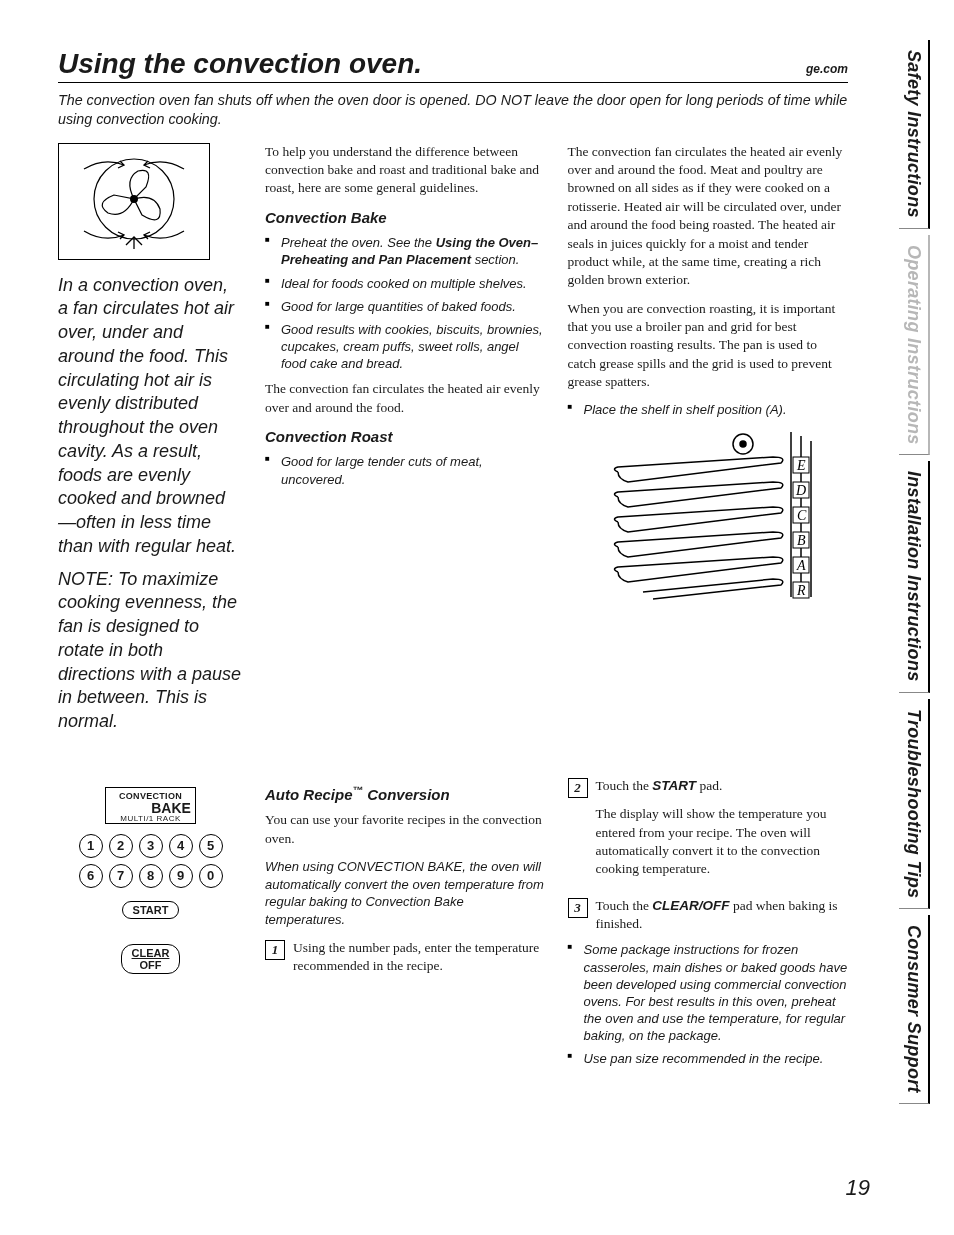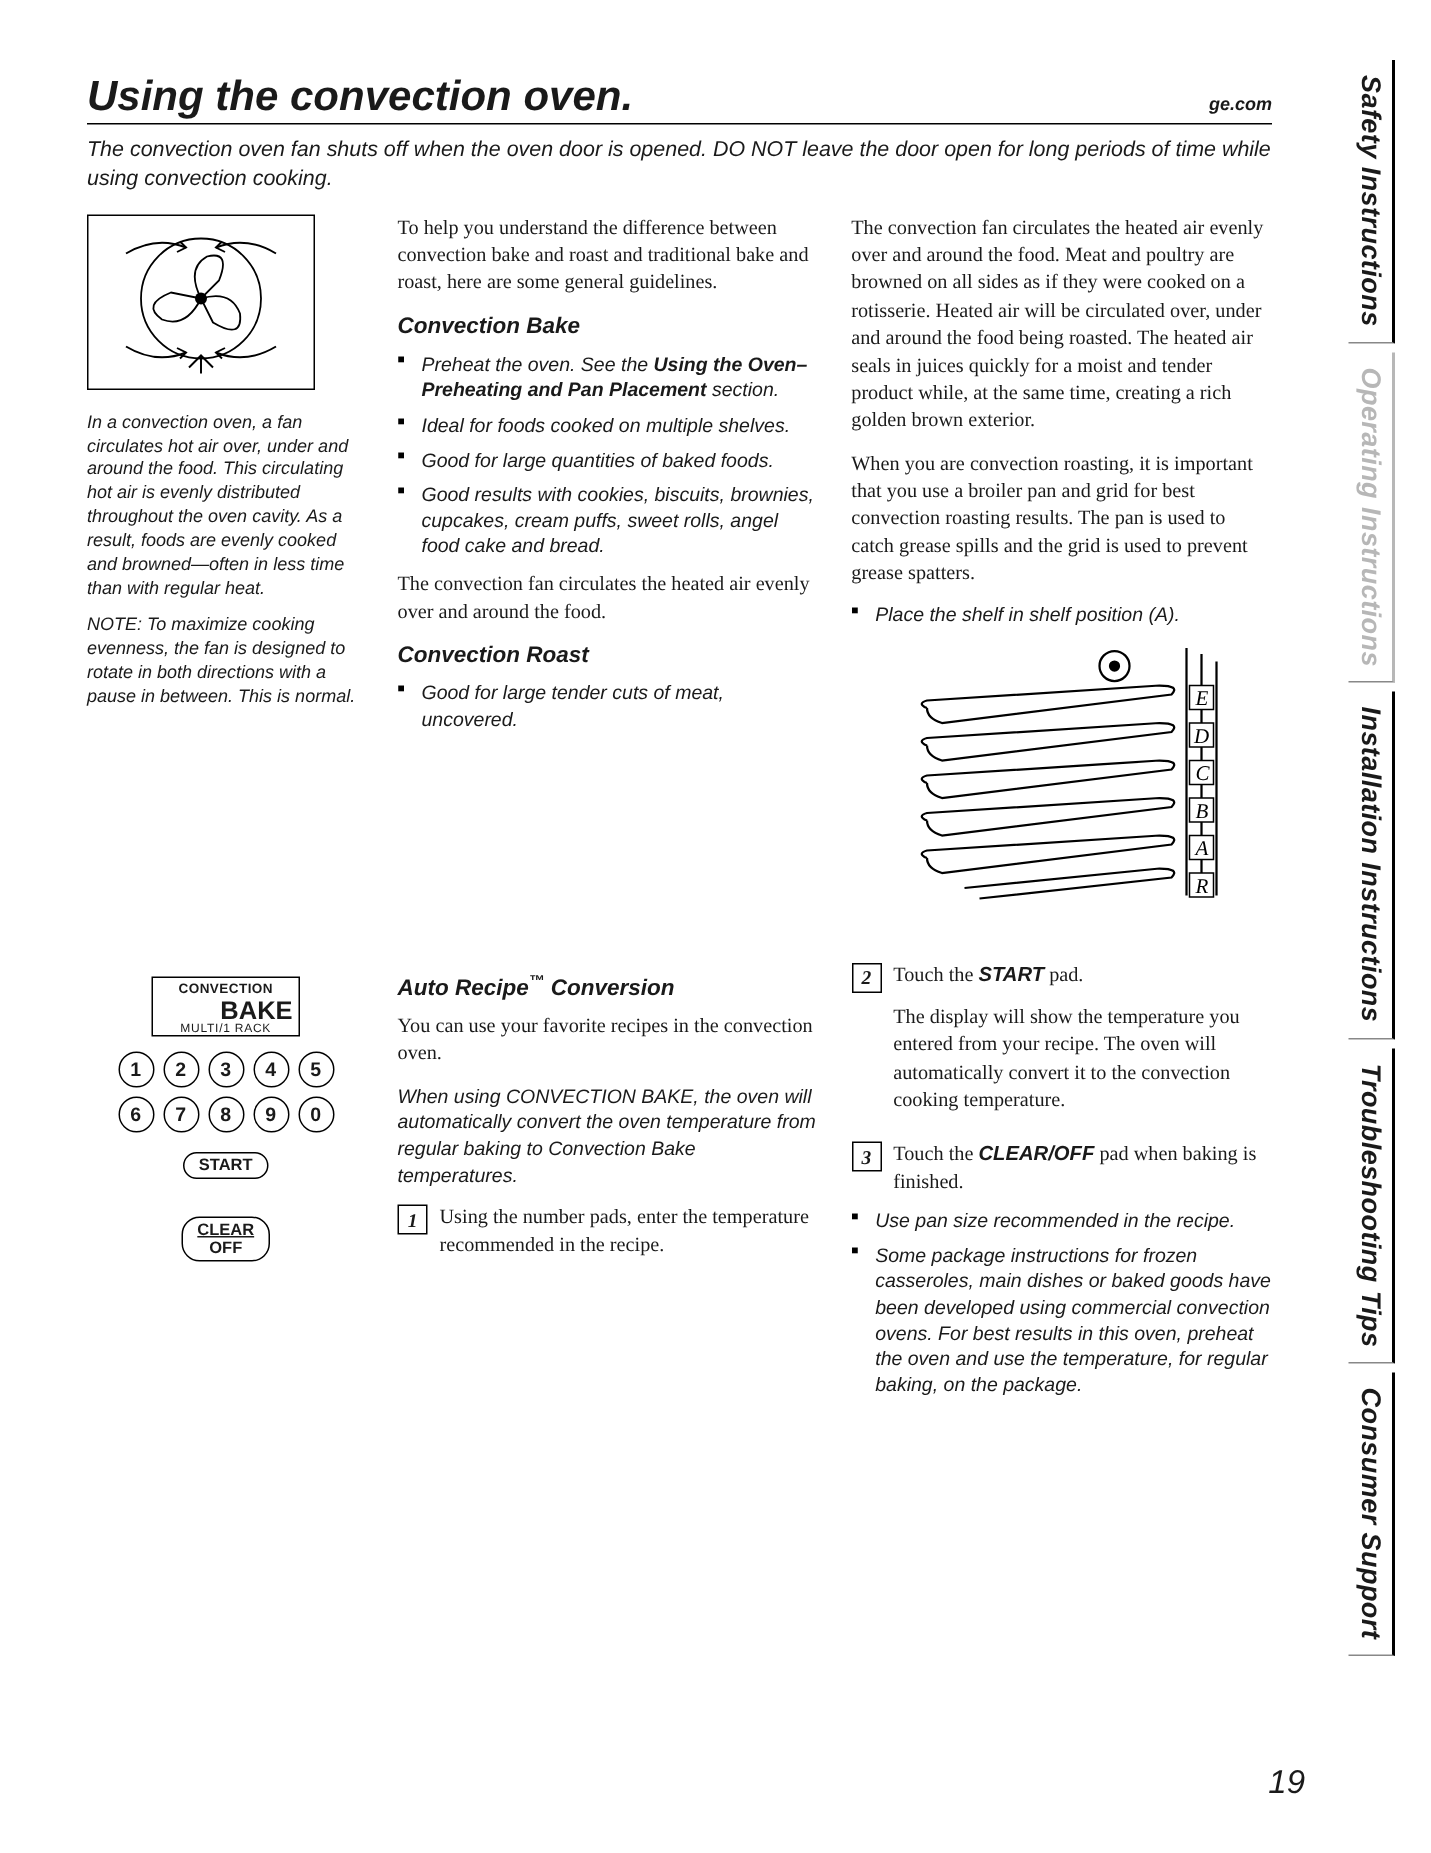--- a/index.html
+++ b/index.html
@@ -70,21 +70,21 @@
   .columns {
     display: flex;
     width: 790px;
     gap: 22px;
   }
   .sidebar {
     width: 185px;
     flex-shrink: 0;
     font-family: "ITC Franklin Gothic", Arial, sans-serif;
     font-style: italic;
-    font-size: 12px;
+    font-size: 18px;
     line-height: 1.32;
   }
   .fan-illus {
     width: 150px;
     height: 115px;
     border: 1.5px solid #000;
     margin-bottom: 14px;
     position: relative;
     display: flex;
     align-items: center;
@@ -315,21 +315,21 @@
         </g>
       </svg>
       </div>
     </div>
   </div>
 
   <div class="section2">
     <div class="panel-illus">
       <div class="conv-btn">
         <span style="font-size:9px;letter-spacing:0.3px;">CONVECTION</span><br>
-        <span style="font-size:17px;padding-left:41px;">BAKE</span>
+        <span style="font-size:14px;padding-left:41px;">BAKE</span>
         <small>MULTI/1 RACK</small>
       </div>
       <div class="numpad">
         <div class="numrow">
           <div class="numkey">1</div>
           <div class="numkey">2</div>
           <div class="numkey">3</div>
           <div class="numkey">4</div>
           <div class="numkey">5</div>
         </div>
@@ -365,20 +365,20 @@
           <p>The display will show the temperature you entered from your recipe. The oven will automatically convert it to the convection cooking temperature.</p>
         </div>
       </div>
 
       <div class="step nobreak">
         <div class="step-num">3</div>
         <div class="step-body"><span>Touch the </span><span class="bold-sans">CLEAR/OFF</span><span> pad when baking is finished.</span></div>
       </div>
 
       <ul class="bullets">
+        <li>Some package instructions for frozen casseroles, main dishes or baked goods have been developed using commercial convection ovens. For best results in this oven, preheat the oven and use the temperature, for regular baking, on the package.</li>
         <li>Use pan size recommended in the recipe.</li>
-        <li>Some package instructions for frozen casseroles, main dishes or baked goods have been developed using commercial convection ovens. For best results in this oven, preheat the oven and use the temperature, for regular baking, on the package.</li>
       </ul>
     </div>
   </div>
 
   <div class="page-num">19</div>
 </div>
 
 </body></html>

